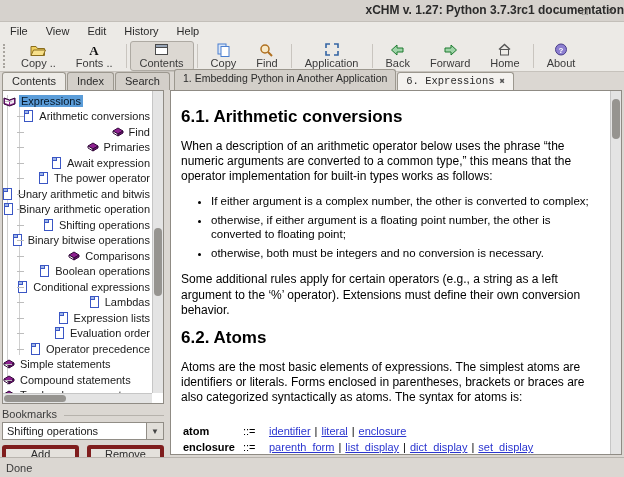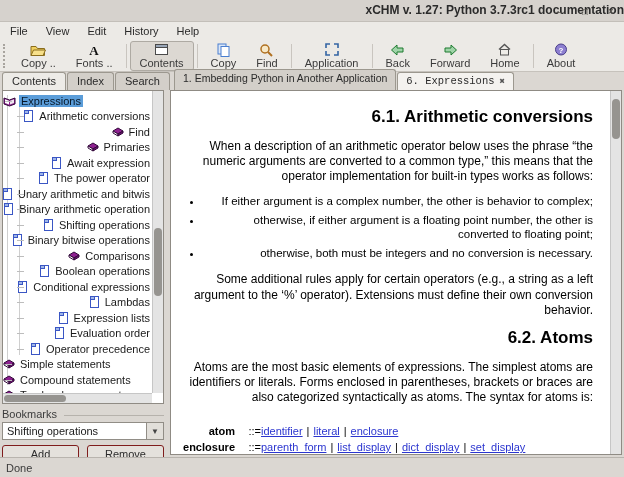--- a/index.html
+++ b/index.html
@@ -52,32 +52,32 @@
   .hscroll { position:absolute; left:0; right:11px; bottom:0; height:10px; background:#e4e4e4; border-top:1px solid #c6c6c6; }
   .hthumb { position:absolute; top:1px; bottom:1px; left:1px; width:62px; background:#969490; border-radius:4px; }
 
   .bookmarks { position:absolute; left:2px; right:4px; top:336px; height:49px; }
   .bm-legend { font-size:11px; color:#3c3c3c; position:relative; }
   .bm-legend::after { content:""; position:absolute; right:0; left:62px; top:7px; height:1px; background:#b6b2ac; }
   .bm-combo { margin-top:2px; height:18px; display:flex; }
   .bm-value { flex:1; background:#ffffff; border:1px solid #918d86; border-right:none; font-size:11px; padding:2px 4px; white-space:nowrap; overflow:hidden; }
   .bm-drop { width:18px; background:#e2dfda; border:1px solid #918d86; display:flex; align-items:center; justify-content:center; font-size:8px; color:#444; }
   .bm-buttons { margin-top:5px; display:flex; gap:8px; }
-  .bm-btn { flex:1; height:18px; background:#e4e1dc; border:1px solid #7f1d1d; border-radius:3px; font-size:11px; color:#2b2b2b; display:flex; align-items:center; justify-content:center; }
+  .bm-btn { flex:1; height:18px; background:#e4e1dc; border:4px solid #7f1d1d; border-radius:3px; font-size:11px; color:#2b2b2b; display:flex; align-items:center; justify-content:center; }
 
   
   .doc-tabs { position:absolute; top:0; left:6px; display:flex; height:18px; align-items:flex-end; }
   .doc-tab { font-size:10.5px; padding:2px 8px 1px; background:#d3cfc9; border:1px solid #9c988f; border-bottom:none; border-radius:3px 3px 0 0; margin-right:1px; color:#2b2b2b; white-space:nowrap; height:21px; }
   .doc-tab.active { background:#f4f2ef; height:18px; position:relative; z-index:2;font-family:Liberation Mono, monospace; }
   .tab-close { margin-left:5px; font-size:9px; color:#555; }
 
   
   .content-box { position:absolute; top:18px; left:2px; right:2px; bottom:2px; background:#ffffff; border:1px solid #8f8b84; overflow:hidden; }
   .content-scroll .vthumb { top:8px; height:40px; }
-  .doc { position:absolute; top:0; left:0; right:12px; bottom:0; padding:12px 16px 0 2px; color:#000;text-align:right; }
+  .doc { position:absolute; top:0; left:0; right:12px; bottom:0; padding:12px 16px 0 10px; color:#000; }
   .doc h1 { font-size:17px; margin:4px 0 12px; }
   .doc p { font-size:12px; line-height:1.26; margin:0 0 10px; }
   .doc ul { margin:10px 0 12px 30px; }
   .doc li { font-size:11.5px; line-height:1.22; margin-bottom:5px; }
   .gram { margin:18px 0 26px 2px; font-size:11px; line-height:16px; }
   .g-row { display:flex; }
   .g-name { width:60px; flex:none; font-weight:bold; }
   .g-op { width:26px; flex:none; }
   .g-defs a { color:#2b35cf; text-decoration:underline; }
   .g-pipe { margin:0 4px; color:#000; }
@@ -448,21 +448,21 @@
     <div class="doc-tab active">
       <span>6. Expressions</span><span class="tab-close">✖</span>
     </div>
   </div>
 
   <div class="content-box">
     <div class="doc">
       <h1>6.1. Arithmetic conversions</h1>
       <p>When a description of an arithmetic operator below uses the phrase “the numeric arguments are converted to a common type,” this means that the operator implementation for built-in types works as follows:</p>
       <ul>
-        <li>If either argument is a complex number, the other is behavior to complex;</li>
+        <li>If either argument is a complex number, the other is converted to complex;</li>
         <li>otherwise, if either argument is a floating point number, the other is converted to floating point;</li>
         <li>otherwise, both must be integers and no conversion is necessary.</li>
       </ul>
       <p>Some additional rules apply for certain operators (e.g., a string as a left argument to the ‘%’ operator). Extensions must define their own conversion behavior.</p>
       <h1>6.2. Atoms</h1>
       <p>Atoms are the most basic elements of expressions. The simplest atoms are identifiers or literals. Forms enclosed in parentheses, brackets or braces are also categorized syntactically as atoms. The syntax for atoms is:</p>
 
       <div class="gram">
         <div class="g-row">
           <span class="g-name">atom</span>

